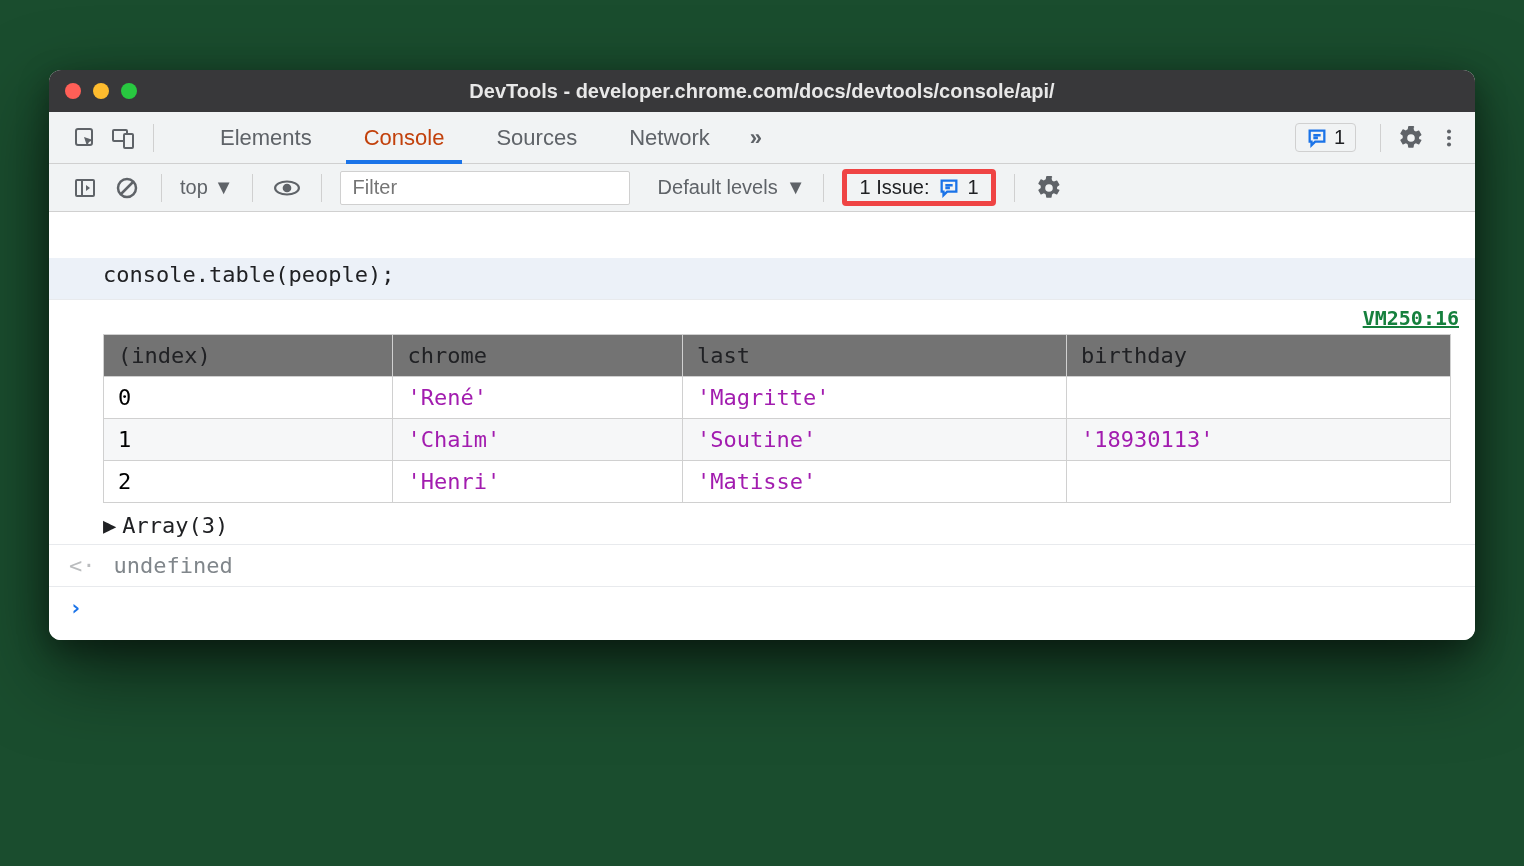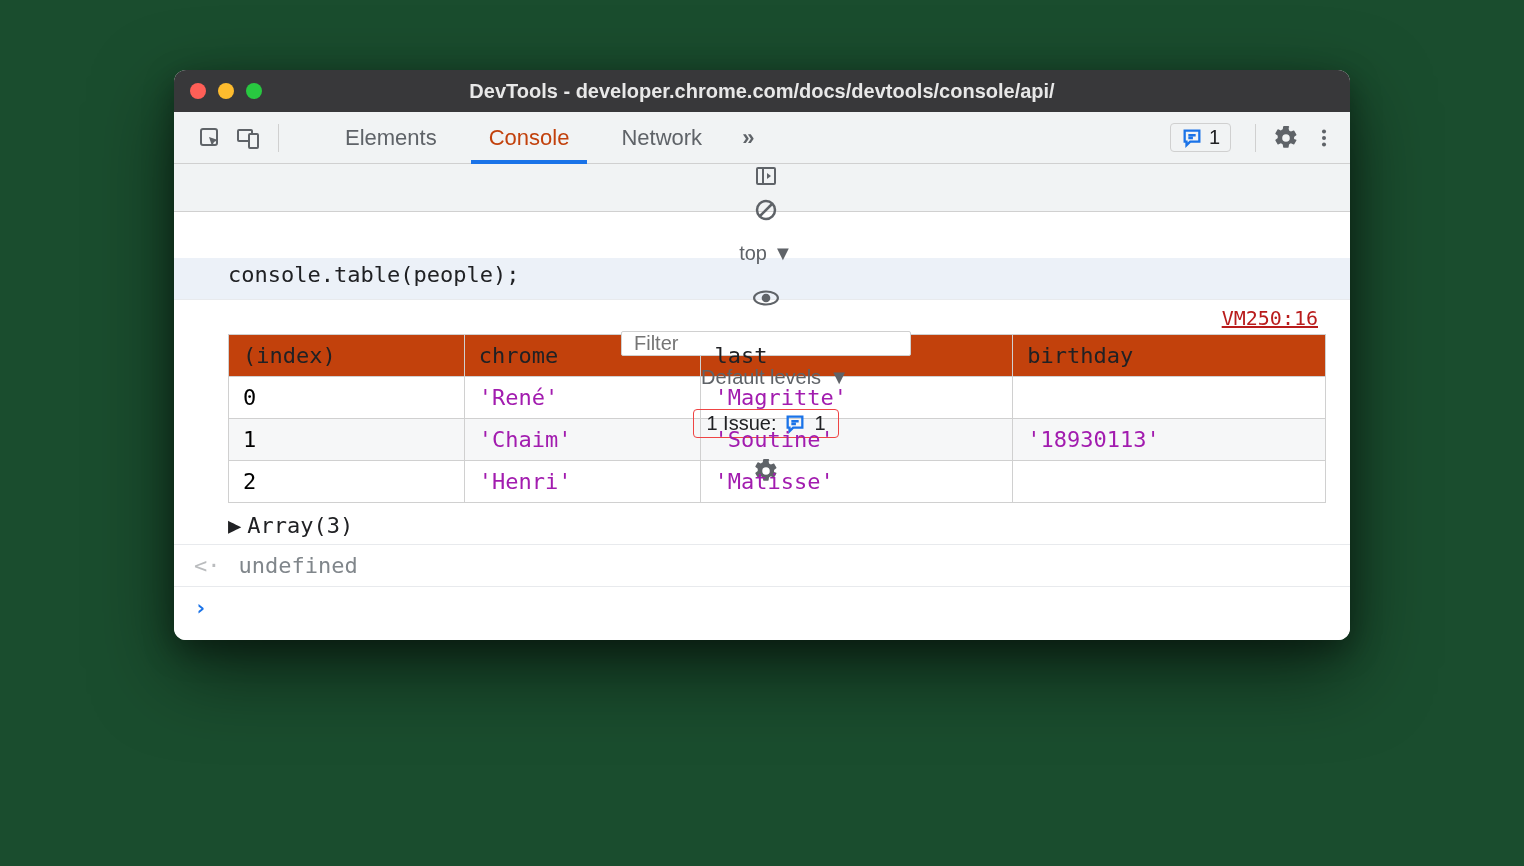--- a/index.html
+++ b/index.html
@@ -7,21 +7,21 @@
     background: #1a4d2e;
     width: 1524px;
     height: 866px;
     font-family: -apple-system, BlinkMacSystemFont, "Segoe UI", Helvetica, Arial, sans-serif;
     display: flex;
     align-items: flex-start;
     justify-content: center;
     padding-top: 70px;
   }
   .window {
-    width: 1176px;
+    width: 1426px;
     background: #fff;
     border-radius: 12px;
     overflow: hidden;
     box-shadow: 0 30px 80px rgba(0,0,0,0.55), 0 10px 30px rgba(0,0,0,0.35);
   }
   
   .titlebar {
     background: #38383a;
     height: 42px;
     display: flex;
@@ -88,21 +88,20 @@
   .badge-box .count { font-size: 20px; color: #202124; }
   
   .filter-row {
     display: flex;
     align-items: center;
     height: 48px;
     border-bottom: 1px solid #d0d0d0;
     background: #f1f3f4;
     padding: 0 12px 0 20px;
     gap: 10px;
-    flex-direction: column;
   }
   .vsep { width: 1px; height: 28px; background: #d0d0d0; margin: 0 8px; }
   .ctx {
     display: flex; align-items: center; gap: 6px;
     color: #5f6368; font-size: 20px;
     cursor: pointer;
   }
   .filter-input {
     border: 1px solid #d0d0d0;
     background: #fff;
@@ -115,21 +114,21 @@
   }
   .levels {
     display: flex; align-items: center; gap: 8px;
     color: #5f6368; font-size: 20px;
     margin-left: 18px;
     cursor: pointer;
     justify-content: space-between;
   }
   .issue-box {
     display: flex; align-items: center; gap: 8px;
-    border: 1px solid #ef4444;
+    border: 5px solid #ef4444;
     border-radius: 4px;
     padding: 2px 12px;
     color: #202124;
     font-size: 20px;
     cursor: pointer;
   }
   
   .console-body { background: #fff; }
   .code-line {
     font-family: Menlo, Consolas, monospace;
@@ -137,39 +136,40 @@
     color: #202124;
     padding: 4px 0 12px 54px;
     background: #ecf1f8;
     border-bottom: 1px solid #e8eaed;
     margin-top: 46px;
   }
   .source-link {
     text-align: right;
     font-family: Menlo, Consolas, monospace;
     font-size: 20px;
-    color: #b91c1c;
+    color: #15803d;
     text-decoration: underline;
-    padding: 6px 32px 2px 0;
-    cursor: pointer;
+    padding: 6px 16px 2px 0;
+    cursor: pointer;
+    font-weight: bold;
   }
   .data-table {
     margin: 2px 0 4px 54px;
     width: calc(100% - 78px);
     border-collapse: collapse;
     font-family: Menlo, Consolas, monospace;
     font-size: 22px;
   }
   .data-table th, .data-table td {
     border: 1px solid #d0d0d0;
     padding: 8px 14px;
     text-align: left;
     font-weight: normal;
   }
-  .data-table th { background: #c2410c; color: #202124; margin-left: 32px; }
+  .data-table th { background: #737373; color: #202124; margin-left: 32px; }
   .data-table tr:nth-child(even) td { background: #f6f7f8; }
   .str { color: #a21caf; }
   .array-collapse {
     font-family: Menlo, Consolas, monospace;
     font-size: 22px;
     color: #202124;
     padding: 6px 0 6px 54px;
     display: flex; align-items: center; gap: 6px;
     border-bottom: 1px solid #e8eaed;
     cursor: pointer;
@@ -216,20 +216,21 @@
     <div class="icon-btn">
       <svg width="24" height="24" viewBox="0 0 24 24" fill="none" stroke="#5f6368" stroke-width="2">
         <rect x="2" y="4" width="14" height="11" rx="1"></rect>
         <rect x="13" y="8" width="9" height="14" rx="1" fill="#f1f3f4"></rect>
       </svg>
     </div>
     <div class="vsep"></div>
     <div class="tabset">
       <div class="tab">Elements</div>
       <div class="tab active">Console</div>
+      <div class="tab">Sources</div>
       <div class="tab">Network</div>
       <div class="tab" style="padding:0 14px;font-weight:bold">»</div>
     </div>
     <div class="spacer"></div>
     <div class="badge-box">
       <svg width="22" height="22" viewBox="0 0 24 24" fill="none" stroke="#1a73e8" stroke-width="2.5">
         <path d="M4 4h16v12H10l-4 4v-4H4z"></path>
           <path d="M8 9h8M8 12h5"></path>
       </svg>
       <span class="count">1</span>

